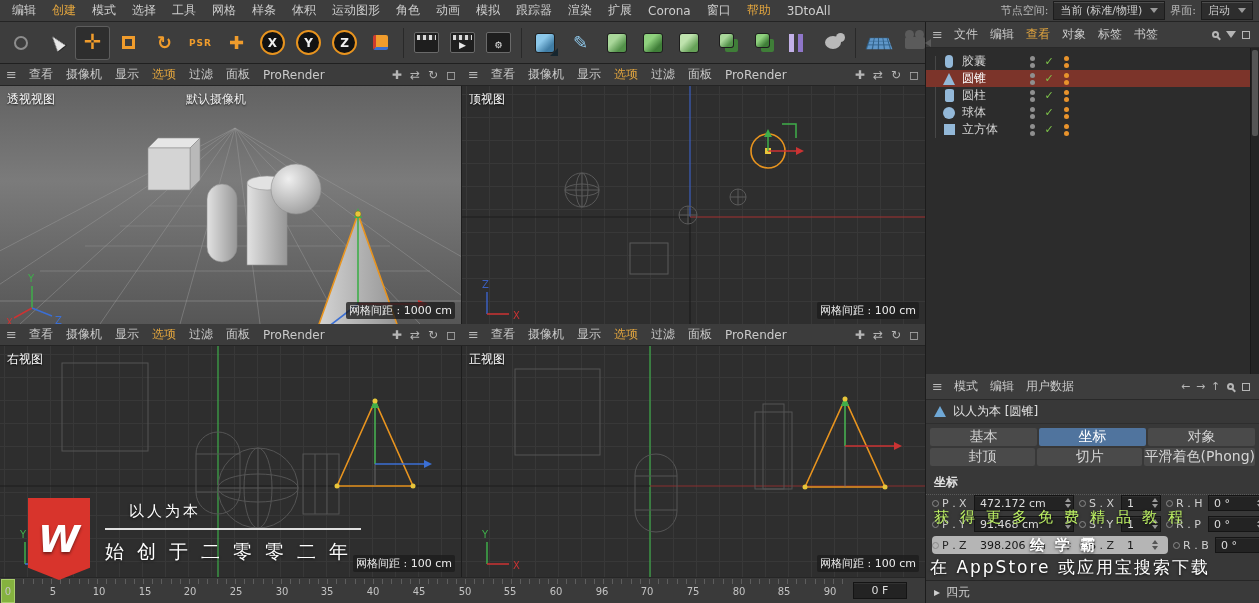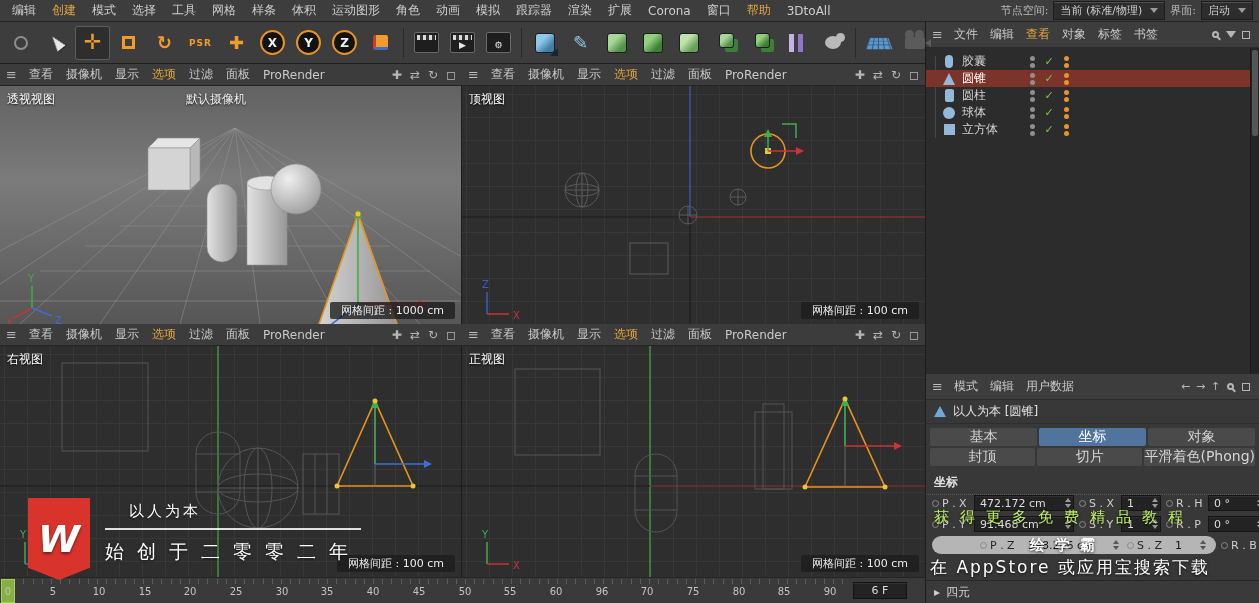--- a/index.html
+++ b/index.html
@@ -51,21 +51,21 @@
   .vpbar{position:absolute;height:22px;background:#3c3c3c;border-bottom:1px solid #242424;display:flex;align-items:center;padding:0 6px;gap:1px;font-size:12px;color:#c9c9c9;z-index:6;}
   .vpbar .ham{color:#bdbdbd;margin-right:5px;font-size:13px;}
   .vitem{padding:0 6px;white-space:nowrap;}
   .vitem.amber{color:#e2a53e;}
   .vricons{margin-left:auto;display:flex;gap:8px;color:#b5b5b5;font-size:12px;align-items:center;}
   .vp{position:absolute;overflow:hidden;border-right:1px solid #1d1d1d;}
   .vp.ortho{background-color:#2e2e2e;background-image:linear-gradient(#383838 1px,transparent 1px),linear-gradient(90deg,#383838 1px,transparent 1px);background-size:23px 23px;background-position:4px 8px;}
   .vp.persp{background:linear-gradient(180deg,#626262,#7b7b7b 40%,#565656);}
   .vplabel{position:absolute;top:5px;left:7px;color:#fff;font-size:12px;text-shadow:0 1px 2px rgba(0,0,0,.85);z-index:3;}
   .vpcam{position:absolute;top:5px;left:186px;color:#f3f3f3;font-size:12px;text-shadow:0 1px 2px rgba(0,0,0,.85);z-index:3;}
-  .gridinfo{position:absolute;bottom:5px;right:6px;background:rgba(28,28,28,.78);color:#ececec;font-size:11px;padding:1px 11px;border-radius:2px;z-index:3;white-space:nowrap;}
+  .gridinfo{position:absolute;bottom:5px;right:6px;background:rgba(28,28,28,.78);color:#ececec;font-size:11px;padding:1px 3px;border-radius:2px;z-index:3;white-space:nowrap;}
   svg.canvas{position:absolute;left:0;top:0;}
 
   
   .rpanel{position:absolute;top:22px;left:925px;width:334px;height:581px;background:#383838;border-left:1px solid #1c1c1c;overflow:hidden;z-index:8;}
   .pmenu{display:flex;align-items:center;height:26px;background:#3d3d3d;border-bottom:1px solid #292929;padding:0 6px;font-size:12px;color:#c9c9c9;}
   .pmenu .ham{margin-right:5px;color:#bdbdbd;font-size:13px;}
   .pitem{padding:0 6px;white-space:nowrap;}
   .pitem.amber{color:#e2a53e;}
   .spacer{flex:1;}
   .micon{min-width:15px;height:15px;display:flex;align-items:center;justify-content:center;color:#b5b5b5;font-size:11px;}
@@ -103,21 +103,21 @@
   .am-fields{position:absolute;top:472px;left:6px;right:0;}
   .frow{display:flex;align-items:center;height:18px;margin-bottom:3px;}
   .fgroup{display:flex;align-items:center;gap:3px;margin-right:5px;}
   .anim-dot{width:7px;height:7px;border:1px solid #8a8a8a;border-radius:50%;flex:none;}
   .flabel{font-size:11px;color:#cfcfcf;white-space:nowrap;width:29px;}
   .finput{height:16px;background:#232323;border:1px solid #151515;box-shadow:inset 0 1px 0 rgba(255,255,255,.06);display:flex;align-items:center;justify-content:space-between;padding:0 2px 0 5px;font-size:11px;color:#ddd;white-space:nowrap;}
   .w-p{width:100px;} .w-s{width:40px;} .w-r{width:58px;}
   .steppers{display:flex;flex-direction:column;gap:2px;margin-left:3px;}
   .su{width:0;height:0;border-left:3px solid transparent;border-right:3px solid transparent;border-bottom:4px solid #9a9a9a;}
   .sd{width:0;height:0;border-left:3px solid transparent;border-right:3px solid transparent;border-top:4px solid #9a9a9a;}
-  .litbar{display:flex;align-items:center;background:#b5b5b5;border-radius:9px;height:18px;position:relative;padding-right:2px;margin-right:5px;padding-left:48px;}
+  .litbar{display:flex;align-items:center;background:#b5b5b5;border-radius:4px;height:18px;position:relative;padding-right:2px;margin-right:5px;}
   .litbar .flabel{color:#262626;}
   .litbar .finput{background:transparent;border-color:transparent;box-shadow:none;color:#161616;}
   .litbar .su{border-bottom-color:#555;}
   .litbar .sd{border-top-color:#555;}
   .wm-brand{position:absolute;left:98px;top:0;height:18px;display:flex;align-items:center;font-size:15px;font-weight:bold;color:#fff;letter-spacing:10px;text-shadow:0 1px 3px rgba(0,0,0,.8);z-index:5;white-space:nowrap;}
   .am-footer{position:absolute;bottom:0;left:0;right:0;height:23px;background:#3a3a3a;border-top:1px solid #262626;display:flex;align-items:center;gap:6px;padding:0 8px;font-size:12px;color:#cfcfcf;}
 
   
   .timeline{position:absolute;top:577px;left:0;width:925px;height:26px;background:#3a3a3a;border-top:1px solid #262626;z-index:4;}
   .tl-playhead{position:absolute;left:1px;top:1px;width:14px;height:24px;background:#85b23f;border:1px solid #a9cf6b;z-index:1;}
@@ -540,21 +540,21 @@
     <span class="tick" style="left:419px">45</span>
     <span class="tick" style="left:465px">50</span>
     <span class="tick" style="left:510px">55</span>
     <span class="tick" style="left:556px">60</span>
     <span class="tick" style="left:602px">96</span>
     <span class="tick" style="left:647px">70</span>
     <span class="tick" style="left:693px">75</span>
     <span class="tick" style="left:739px">80</span>
     <span class="tick" style="left:784px">85</span>
     <span class="tick" style="left:830px">90</span>
-    <div class="tl-frame">6 F</div>
+    <div class="tl-frame">0 F</div>
   </div>
 
   <div class="rpanel">
 
     <div class="pmenu">
       <span class="ham">≡</span>
       <span class="pitem">文件</span>
       <span class="pitem">编辑</span>
       <span class="pitem amber">查看</span>
       <span class="pitem">对象</span>

